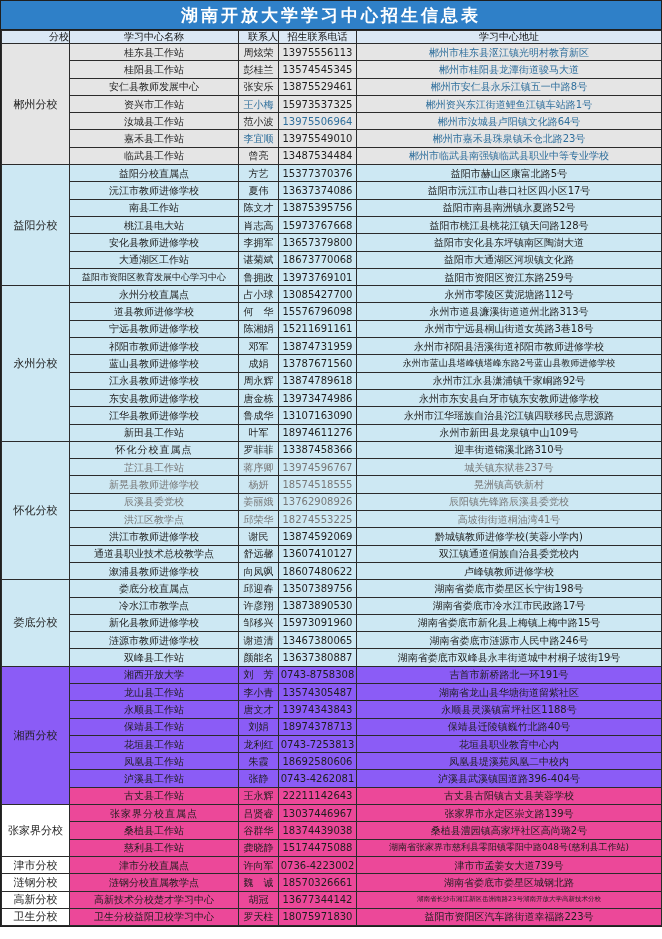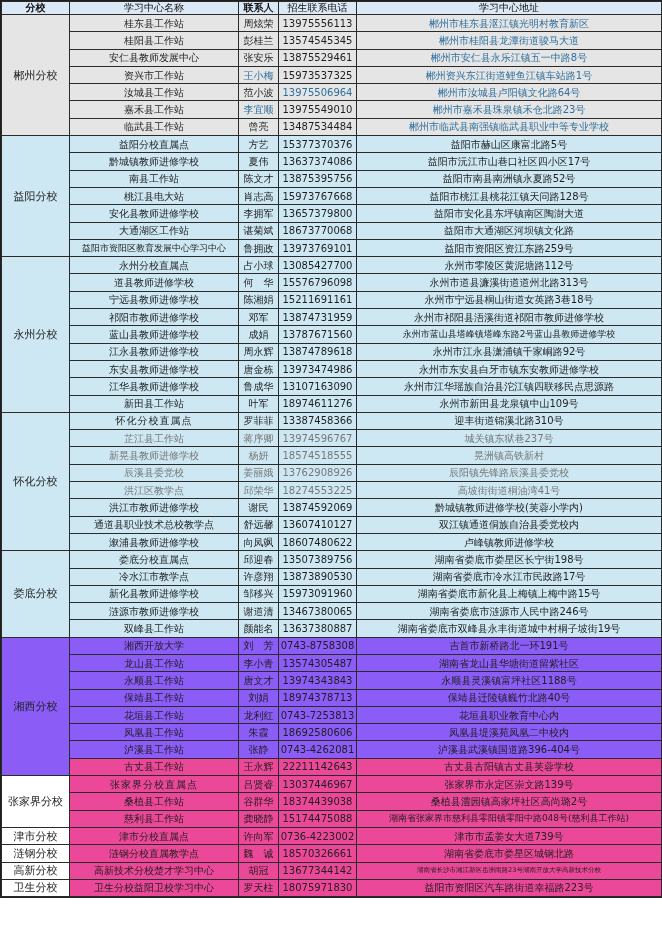--- a/index.html
+++ b/index.html
@@ -10,38 +10,39 @@
       display: flex; align-items: center; justify-content: center;
       font-size: 17px; font-weight: bold; letter-spacing: 3px;
       font-family: "DejaVu Serif", serif; border-bottom: 1px solid #1f1f1f;
     }
     table { border-collapse: collapse; width: 660px; table-layout: fixed; }
     td, th {
       border: 1px solid #2b2b2b; padding: 0; text-align: center;
       font-size: 10px; white-space: nowrap; overflow: hidden; height: 16.3px; line-height: 15px;
     }
     th { background: #dbe8f5; font-weight: normal; height: 12px; line-height: 12px; color: #111; }
-    th.bold { font-weight: bold; }
+    th.bold { font-weight: normal; text-align: right; }
     col.c1 { width: 68px; } col.c2 { width: 169px; } col.c3 { width: 40px; } col.c4 { width: 78px; } col.c5 { width: 305px; }
     td.branch { background: #cce6f2; color: #2d6a8a; font-size: 11px; }
     tr.cz td { background: #e5e5e5; color: #1e1e1e; }
     tr.cz td.blue, td.blue { color: #2f6f9c; }
     tr.std td { background: #cde8f3; color: #1e1e1e; }
     tr.lt td { background: #8b5cf6; color: #1e1e1e; }
     tr.gray td { background: #cde8f3; color: #777777; }
     tr.white td { background: #ec4899; color: #1e1e1e; }
     td.tiny { font-size: 10px; letter-spacing: 1px; }
     td.small { font-size: 9px; }
     td.xs { font-size: 6.5px; }
     td.branch.white { background: #ffffff; color: #1e1e1e; margin-left: 9px; }
   </style>
 </head>
 <body>
 
 <div class="sheet">
+  <div class="title">湖南开放大学学习中心招生信息表</div>
   <table>
     <colgroup>
         <col class="c1">
         <col class="c2">
         <col class="c3">
         <col class="c4">
         <col class="c5">
       </colgroup>
     <thead>
       <tr>
@@ -97,21 +98,21 @@
           <td class="blue">郴州市临武县南强镇临武县职业中等专业学校</td>
         </tr>
         <tr class="std">
           <td class="branch" rowspan="7">益阳分校</td>
           <td>益阳分校直属点</td>
           <td class="blue">方艺</td>
           <td class="blue">15377370376</td>
           <td>益阳市赫山区康富北路5号</td>
         </tr>
         <tr class="std">
-          <td>黔城镇教师进修学校</td>
+          <td>沅江市教师进修学校</td>
           <td>夏伟</td>
           <td>13637374086</td>
           <td>益阳市沅江市山巷口社区四小区17号</td>
         </tr>
         <tr class="std">
           <td>南县工作站</td>
           <td class="blue">陈文才</td>
           <td>13875395756</td>
           <td>益阳市南县南洲镇永夏路52号</td>
         </tr>

